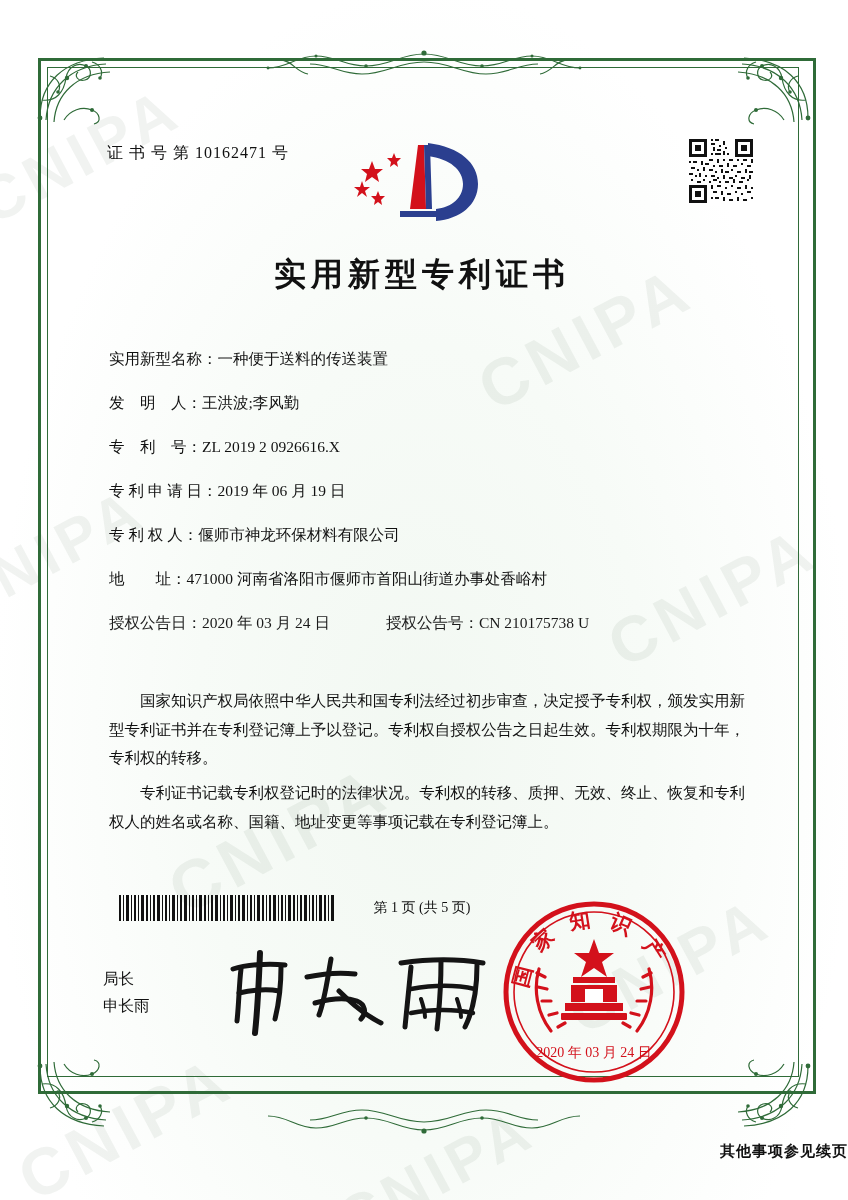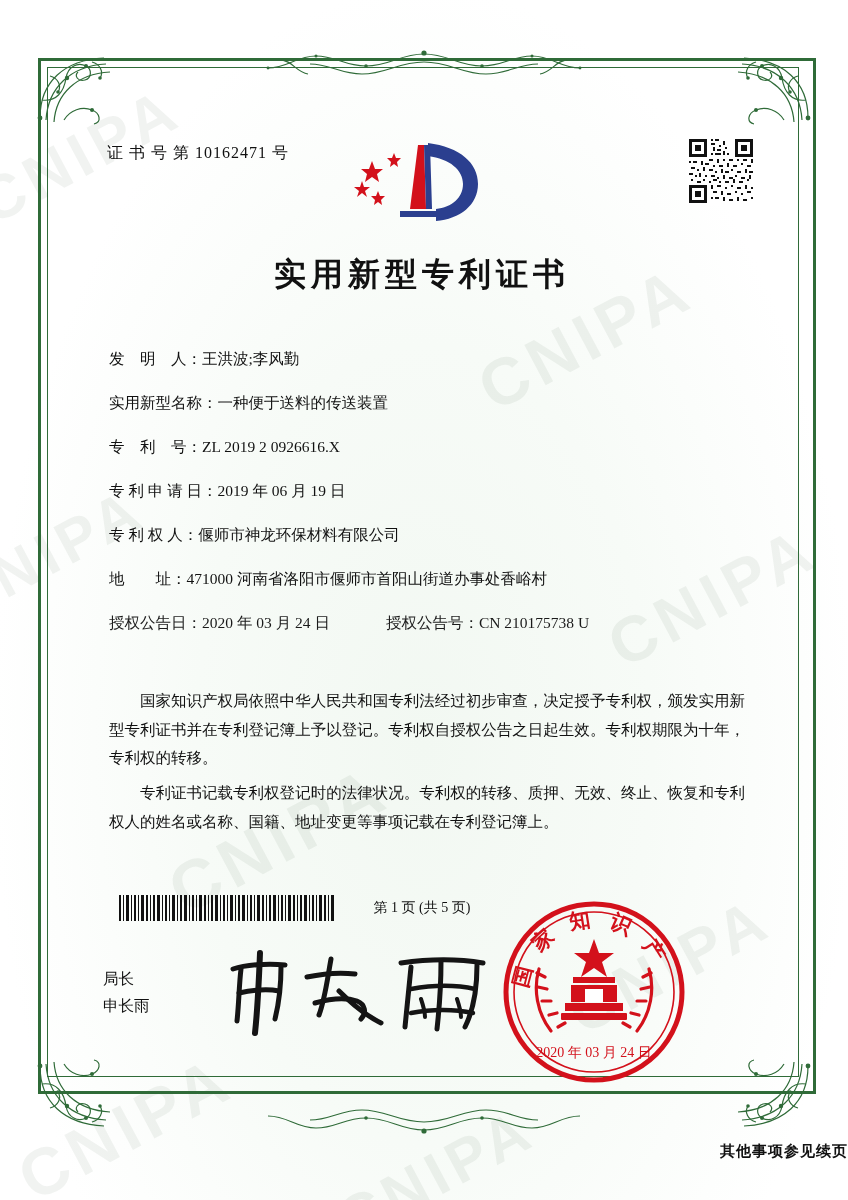--- a/index.html
+++ b/index.html
@@ -489,26 +489,26 @@
           <polygon points="46,52 48,57 53,57 49,61 50,66 46,63 42,66 43,61 39,57 44,57"></polygon>
           <polygon points="62,14 64,19 69,19 65,23 66,28 62,25 58,28 59,23 55,19 60,19"></polygon>
         </g>
       </svg>
     </div>
 
     <div class="title">实用新型专利证书</div>
 
     <div class="fields">
       <div class="field-row">
+        <span class="f-label">实用新型名称：</span>
+        <span class="f-value">一种便于送料的传送装置</span>
+      </div>
+      <div class="field-row">
         <span class="f-label">发    明    人：</span>
         <span class="f-value">王洪波;李风勤</span>
-      </div>
-      <div class="field-row">
-        <span class="f-label">实用新型名称：</span>
-        <span class="f-value">一种便于送料的传送装置</span>
       </div>
       <div class="field-row">
         <span class="f-label">专    利    号：</span>
         <span class="f-value">ZL 2019 2 0926616.X</span>
       </div>
       <div class="field-row">
         <span class="f-label">专 利 申 请 日：</span>
         <span class="f-value">2019 年 06 月 19 日</span>
       </div>
       <div class="field-row">

